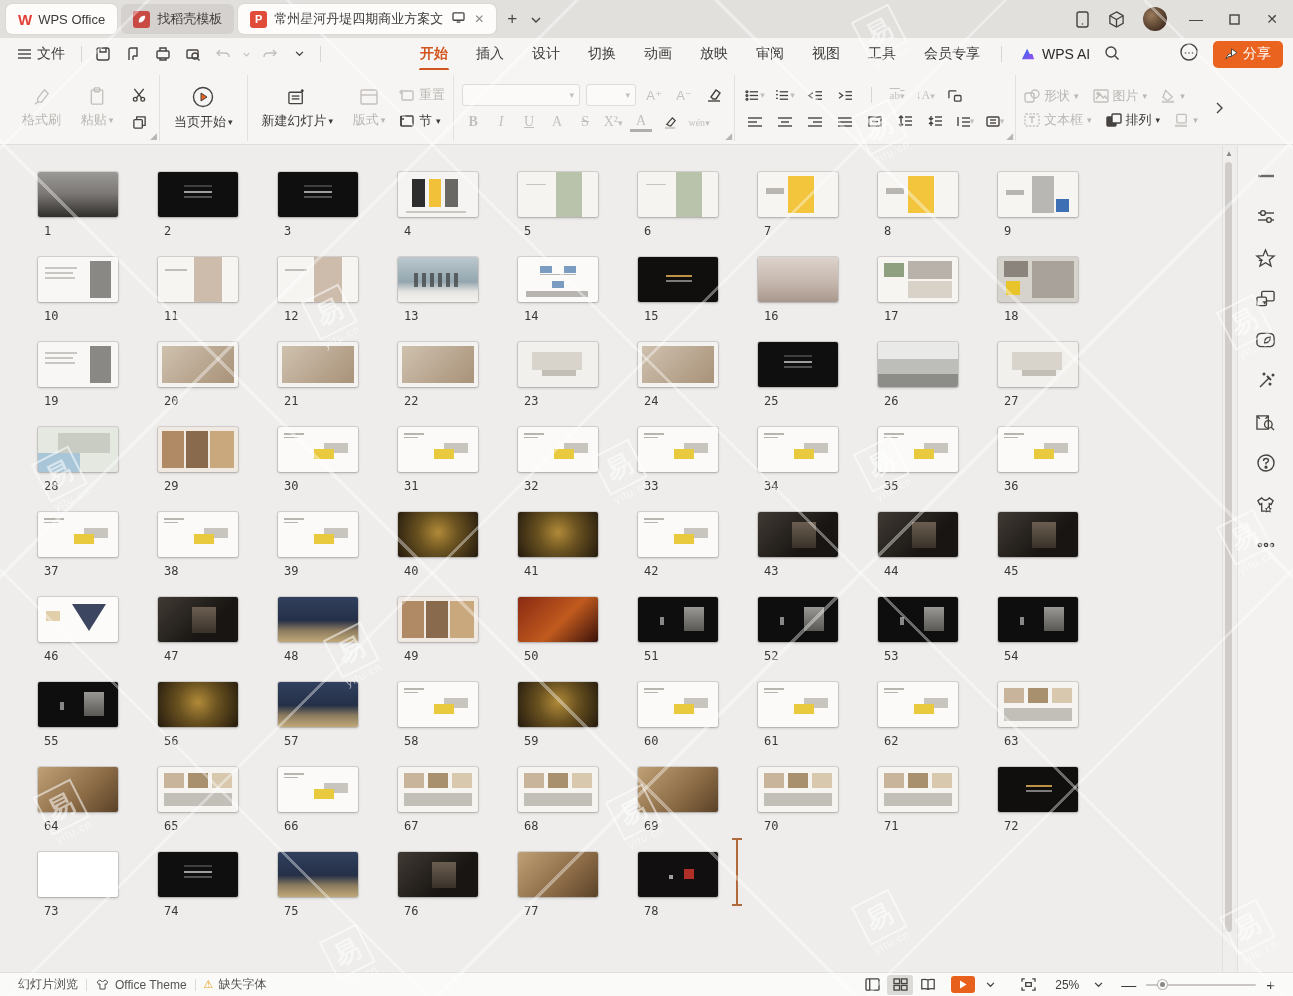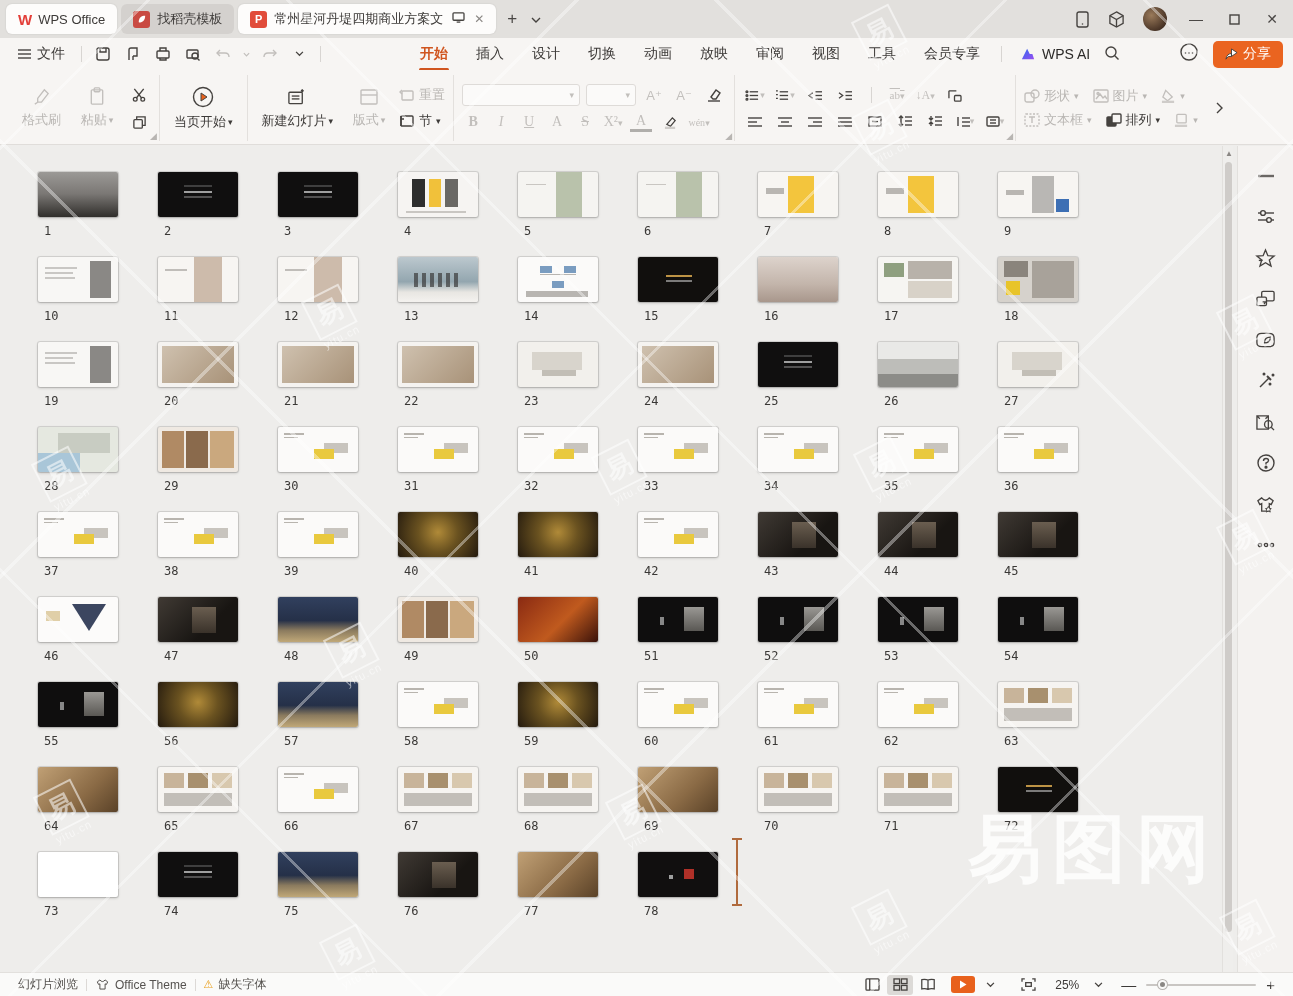--- a/index.html
+++ b/index.html
@@ -1116,21 +1116,20 @@
       </span>
     <span class="zminus">—</span>
     <span class="ztrack">
         <span class="zknob"></span>
       </span>
     <span class="zplus">+</span>
   </div>
 </div>
 
 <div class="wm-overlay" id="wmOverlay">
-  <div class="wm-brand">易图网</div>
 <div class="wm-stamp" style="left: 300px; top: 290px;"><span class="g">易</span><div class="s">yitu.cn</div></div>
     <div class="wm-stamp" style="left: 850px; top: 105px;"><span class="g">易</span><div class="s">yitu.cn</div></div>
     <div class="wm-stamp" style="left: 1215px; top: 300px;"><span class="g">易</span><div class="s">yitu.cn</div></div>
     <div class="wm-stamp" style="left: 590px; top: 445px;"><span class="g">易</span><div class="s">yitu.cn</div></div>
     <div class="wm-stamp" style="left: 30px; top: 452px;"><span class="g">易</span><div class="s">yitu.cn</div></div>
     <div class="wm-stamp" style="left: 852px; top: 442px;"><span class="g">易</span><div class="s">yitu.cn</div></div>
     <div class="wm-stamp" style="left: 1215px; top: 515px;"><span class="g">易</span><div class="s">yitu.cn</div></div>
     <div class="wm-stamp" style="left: 322px; top: 628px;"><span class="g">易</span><div class="s">yitu.cn</div></div>
     <div class="wm-stamp" style="left: 32px; top: 785px;"><span class="g">易</span><div class="s">yitu.cn</div></div>
     <div class="wm-stamp" style="left: 604px; top: 790px;"><span class="g">易</span><div class="s">yitu.cn</div></div>

